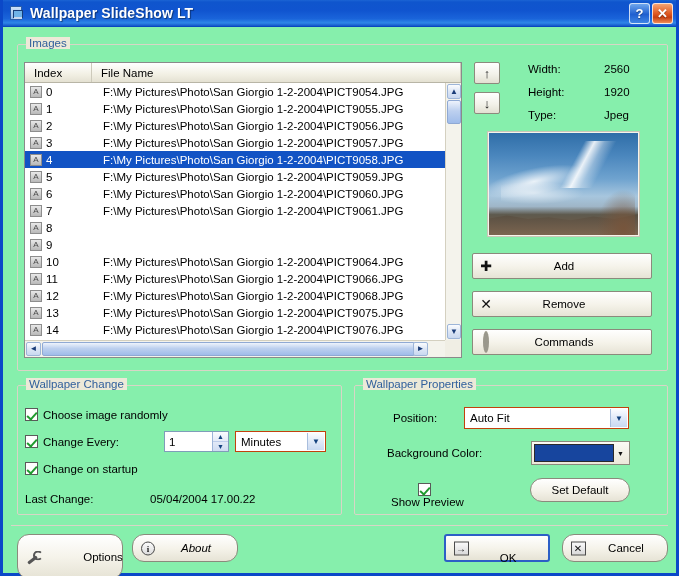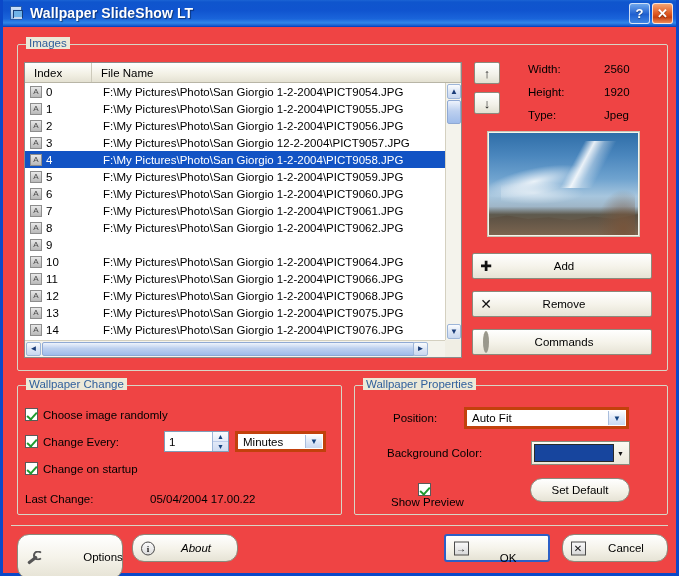--- a/index.html
+++ b/index.html
@@ -8,21 +8,21 @@
     width: 679px; height: 576px;
     background: #ffffff;
     font-family: "Liberation Sans", sans-serif;
     overflow: hidden;
   }
   .window {
     position: absolute; left: 0; top: 0;
     width: 679px; height: 576px;
     border: 3px solid #0b48c8;
     border-top: none;
-    background: #ef4444;
+    background: #86efac;
   }
   
   .titlebar {
     position: relative;
     height: 27px;
     background: linear-gradient(to bottom,
        #1b64d4 0%, #0f55cd 8%, #1054cf 40%, #1a64da 72%, #2f86e8 88%, #1355c9 100%);
     display: flex; align-items: center;
     padding: 0 3px 0 5px;
     border-bottom: 1px solid #0a46c0;
@@ -274,21 +274,21 @@
   }
   .spin div {
     flex: 1 1 50%;
     display: flex; align-items: center; justify-content: center;
     font-size: 7px; color: #13417e; line-height: 1;
   }
   .spin div:first-child { border-bottom: 1px solid #bcccea; }
   .combo {
     position: absolute;
     background: #ffffff;
-    border: 3px solid #c2410c;
+    border: 1px solid #c2410c;
     font-size: 11.5px; color: #000;
     display: flex; align-items: center;
     padding-left: 5px;
   }
   .combo .arrow {
     position: absolute; right: 1px; top: 1px; bottom: 1px;
     width: 17px;
     background: linear-gradient(to bottom,#fcfdff,#e0e9f8 50%,#c9d9f1);
     border-left: 1px solid #a9bedd;
     display: flex; align-items: center; justify-content: center;
@@ -407,21 +407,21 @@
           <span class="rowname">F:\My Pictures\Photo\San Giorgio 1-2-2004\PICT9055.JPG</span>
         </div>
         <div class="lv-row">
           <span class="rowicon">A</span>
           <span class="rowidx">2</span>
           <span class="rowname">F:\My Pictures\Photo\San Giorgio 1-2-2004\PICT9056.JPG</span>
         </div>
         <div class="lv-row">
           <span class="rowicon">A</span>
           <span class="rowidx">3</span>
-          <span class="rowname">F:\My Pictures\Photo\San Giorgio 12-2-2004\PICT9057.JPG</span>
+          <span class="rowname">F:\My Pictures\Photo\San Giorgio 1-2-2004\PICT9057.JPG</span>
         </div>
         <div class="lv-row sel">
           <span class="rowicon">A</span>
           <span class="rowidx">4</span>
           <span class="rowname">F:\My Pictures\Photo\San Giorgio 1-2-2004\PICT9058.JPG</span>
         </div>
         <div class="lv-row">
           <span class="rowicon">A</span>
           <span class="rowidx">5</span>
           <span class="rowname">F:\My Pictures\Photo\San Giorgio 1-2-2004\PICT9059.JPG</span>
@@ -432,21 +432,20 @@
           <span class="rowname">F:\My Pictures\Photo\San Giorgio 1-2-2004\PICT9060.JPG</span>
         </div>
         <div class="lv-row">
           <span class="rowicon">A</span>
           <span class="rowidx">7</span>
           <span class="rowname">F:\My Pictures\Photo\San Giorgio 1-2-2004\PICT9061.JPG</span>
         </div>
         <div class="lv-row">
           <span class="rowicon">A</span>
           <span class="rowidx">8</span>
-          <span class="rowname">F:\My Pictures\Photo\San Giorgio 1-2-2004\PICT9062.JPG</span>
         </div>
         <div class="lv-row">
           <span class="rowicon">A</span>
           <span class="rowidx">9</span>
         </div>
         <div class="lv-row">
           <span class="rowicon">A</span>
           <span class="rowidx">10</span>
           <span class="rowname">F:\My Pictures\Photo\San Giorgio 1-2-2004\PICT9064.JPG</span>
         </div>

